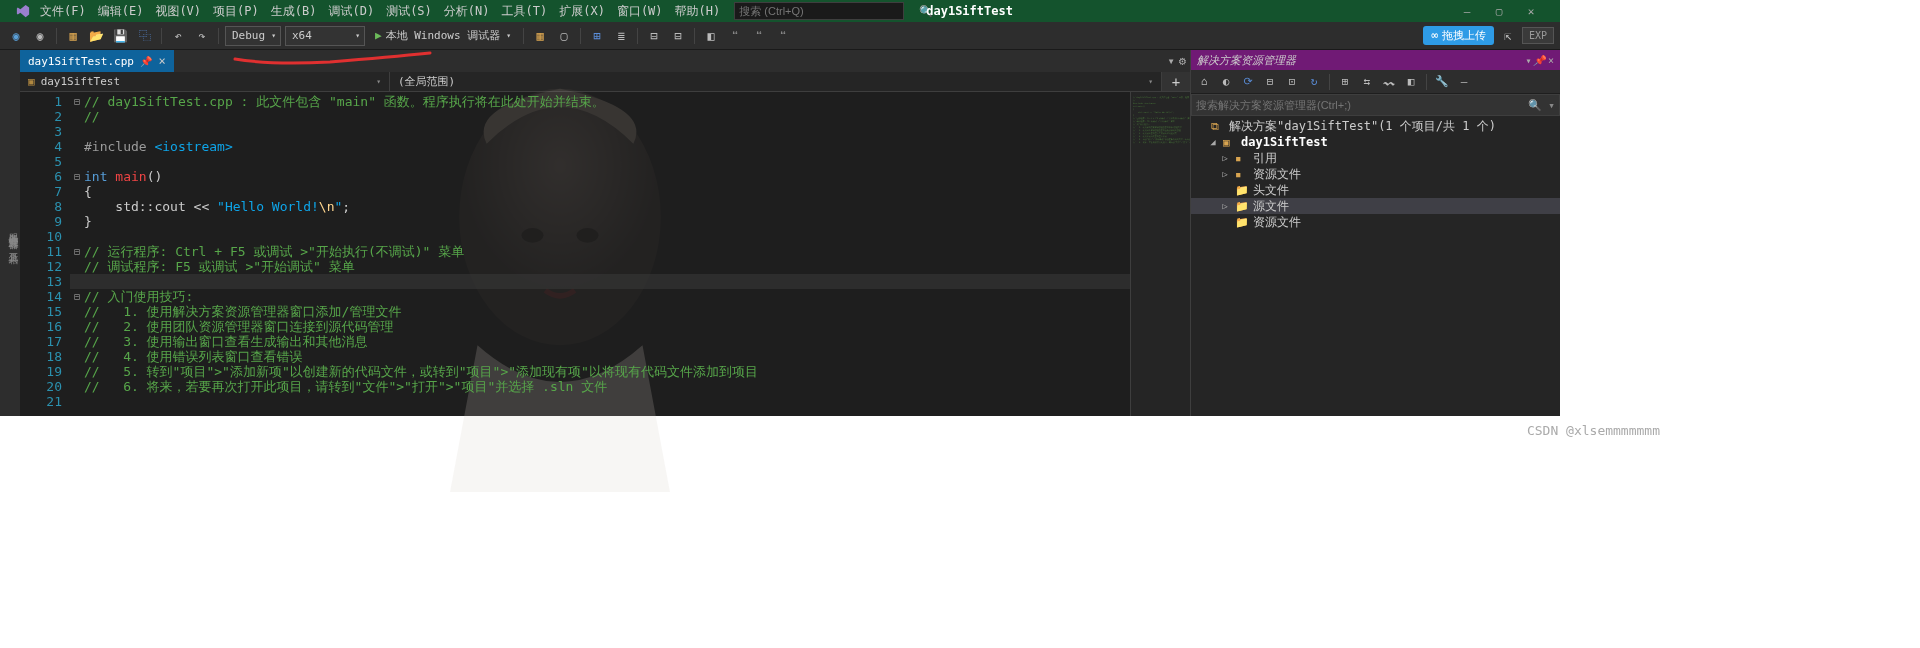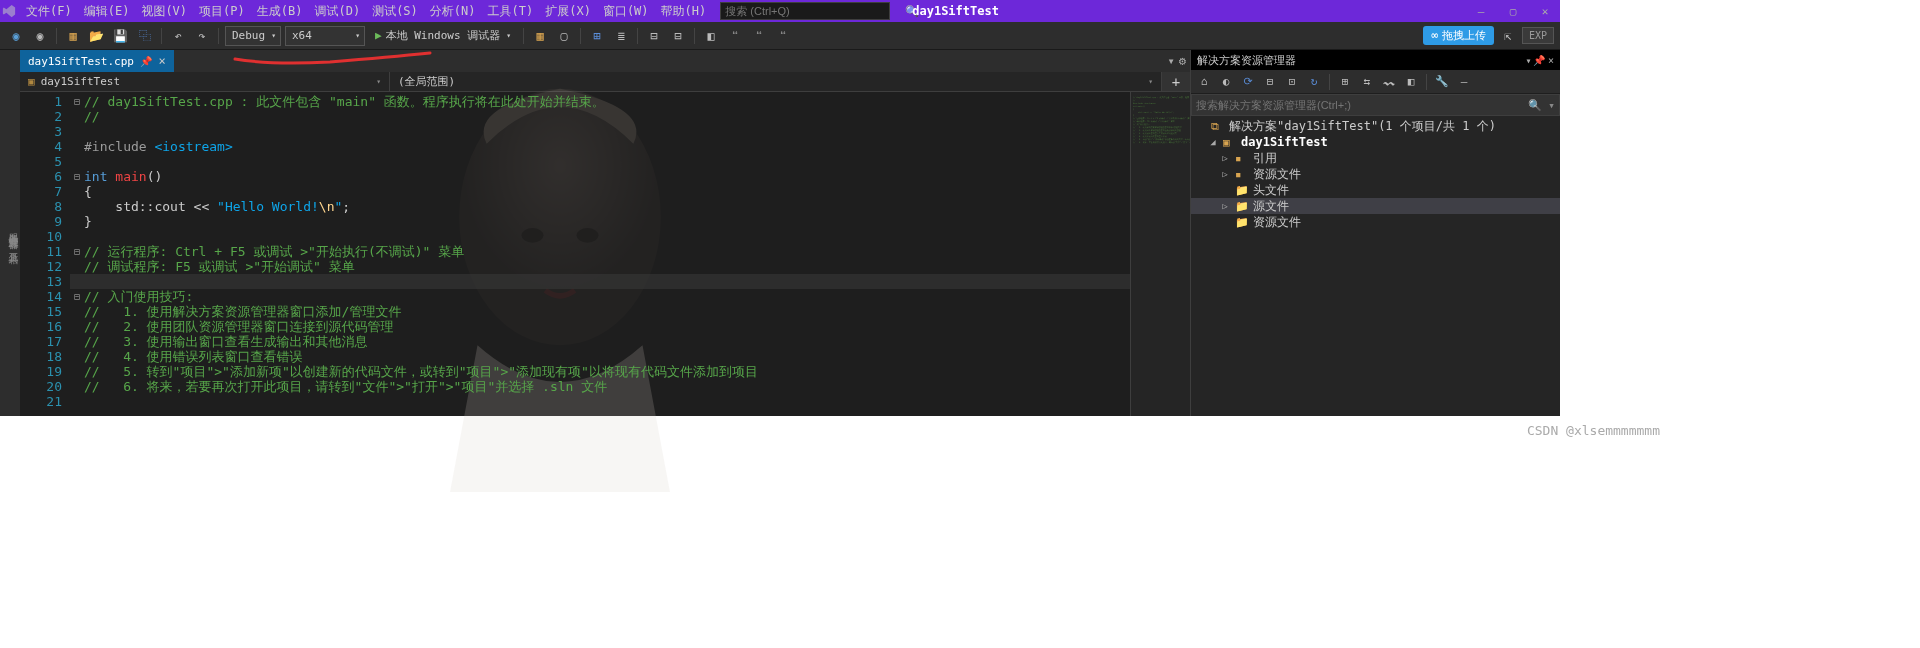--- a/index.html
+++ b/index.html
@@ -1,20 +1,20 @@
 <!DOCTYPE html>
 <html><head>
 <meta charset="utf-8">
 <style>
 * { margin: 0; padding: 0; box-sizing: border-box; }
 body { font-family: "Microsoft YaHei", Consolas, monospace; font-size: 12px; background: #fff; width: 1920px; height: 648px; overflow: hidden; }
 .vs-window { width: 1560px; height: 416px; background: #1e1e1e; color: #ccc; display: flex; flex-direction: column; position: relative; }
 
 
-.title-bar { height: 22px; background: #6d28d9; display: flex; align-items: center; padding: 0 0; gap: 2px; }
+.title-bar { height: 22px; background: #14532d; display: flex; align-items: center; padding: 0 14px; gap: 2px; }
 .title-logo { width: 18px; height: 18px; display: flex; align-items: center; justify-content: center; color: #9b7fce; }
 .menu-item { padding: 2px 6px; color: #ccc; cursor: pointer; font-size: 12px; }
 .search-box { display: flex; align-items: center; background: #1a1a1a; border: 1px solid #3e3e3e; height: 18px; width: 170px; padding: 0 4px; margin-left: 6px; gap: 40px; }
 .search-box input { background: transparent; border: none; color: #aaa; font-size: 11px; width: 140px; outline: none; }
 .search-icon { color: #888; font-size: 11px; margin-left: auto; }
 .title-center { flex: 1; text-align: left; padding-left: 20px; font-weight: bold; color: #fff; font-size: 12px; }
 .title-buttons { display: flex; gap: 2px; }
 .title-btn { width: 30px; height: 20px; display: flex; align-items: center; justify-content: center; color: #aaa; font-size: 11px; }
 
 
@@ -65,21 +65,21 @@
 .highlight-line { background: rgba(60,60,60,0.5); }
 
 .minimap { width: 60px; background: #252525; border-left: 1px solid #3e3e3e; position: relative; padding: 4px 2px; font-size: 2px; line-height: 3px; color: #4a7a3a; overflow: hidden; }
 .minimap div { white-space: pre; }
 
 
 .red-stroke { position: absolute; z-index: 10; pointer-events: none; }
 
 
 .right-panel { width: 370px; background: #252525; border-left: 1px solid #3e3e3e; display: flex; flex-direction: column; }
-.panel-title { height: 20px; background: #000000; display: flex; align-items: center; padding: 0 6px; font-size: 11px; color: #ccc; }
+.panel-title { height: 20px; background: #701a75; display: flex; align-items: center; padding: 0 6px; font-size: 11px; color: #ccc; font-style: italic; }
 .panel-title .tools { margin-left: auto; display: flex; gap: 2px; color: #aaa; font-size: 10px; }
 .panel-toolbar { height: 24px; background: #2d2d2d; border-bottom: 1px solid #1e1e1e; display: flex; align-items: center; padding: 0 4px; gap: 4px; }
 .panel-toolbar .tb { width: 18px; height: 18px; display: flex; align-items: center; justify-content: center; color: #bbb; font-size: 11px; }
 .panel-search { height: 22px; background: #333; border: 1px solid #3e3e3e; display: flex; align-items: center; padding: 0 4px; margin: 0; }
 .panel-search input { flex: 1; background: transparent; border: none; color: #aaa; font-size: 11px; outline: none; }
 .tree { flex: 1; padding: 2px 0; font-size: 12px; }
 .tree-row { display: flex; align-items: center; height: 16px; padding: 0 4px; gap: 4px; color: #ccc; }
 .tree-row.sel { background: #3f3f46; }
 .tree-row .exp { width: 12px; text-align: center; color: #aaa; font-size: 9px; }
 .tree-row .ico { width: 14px; font-size: 11px; }

